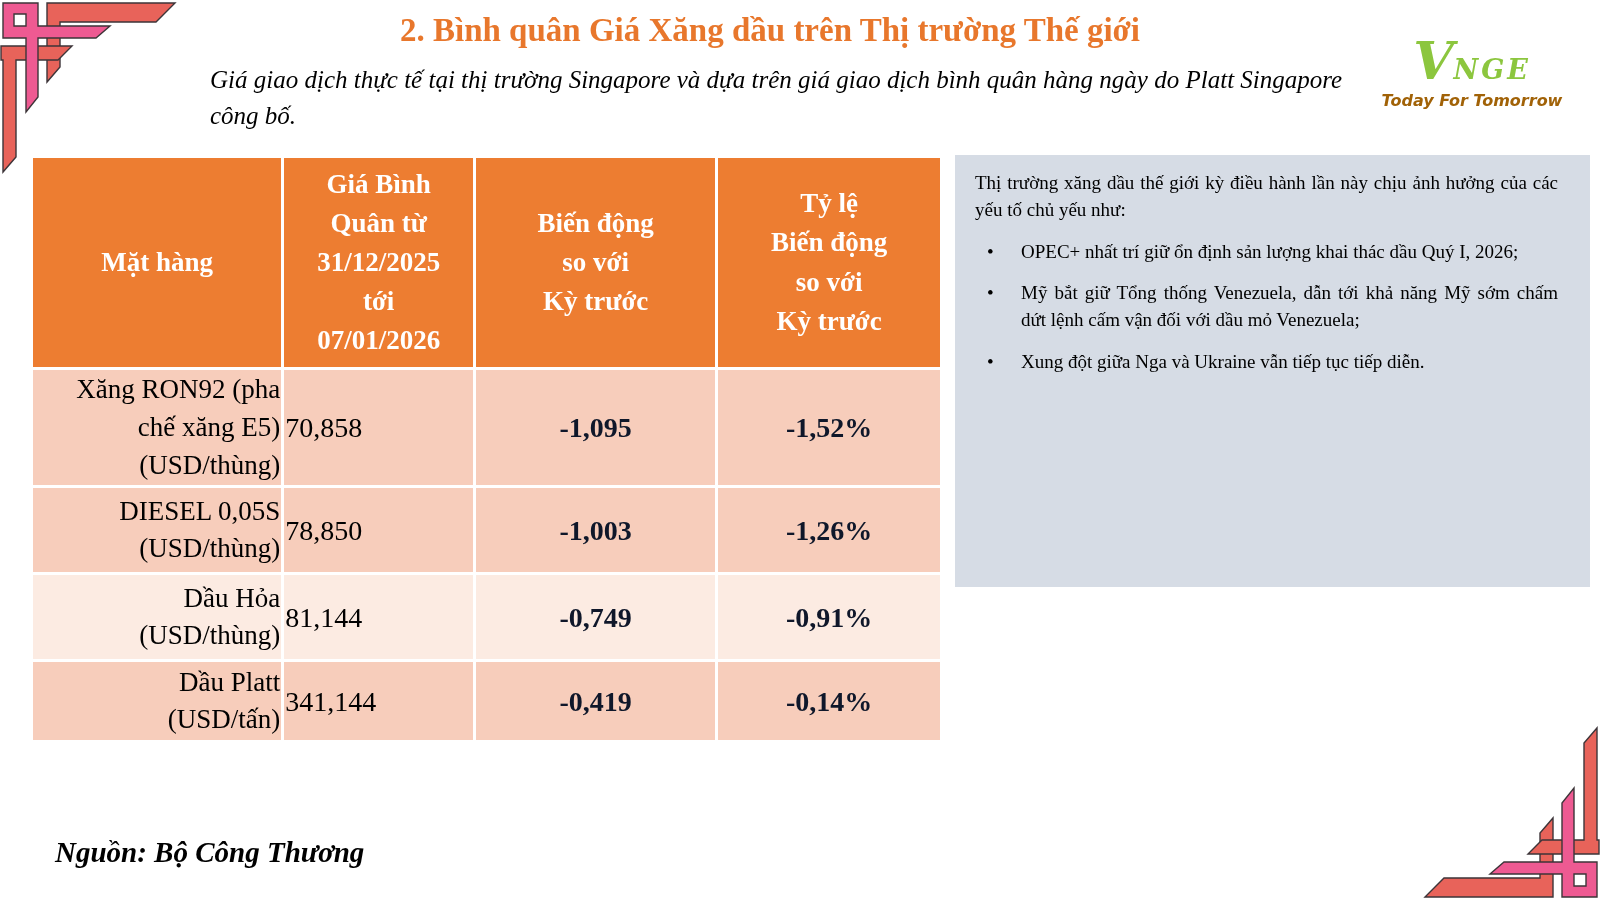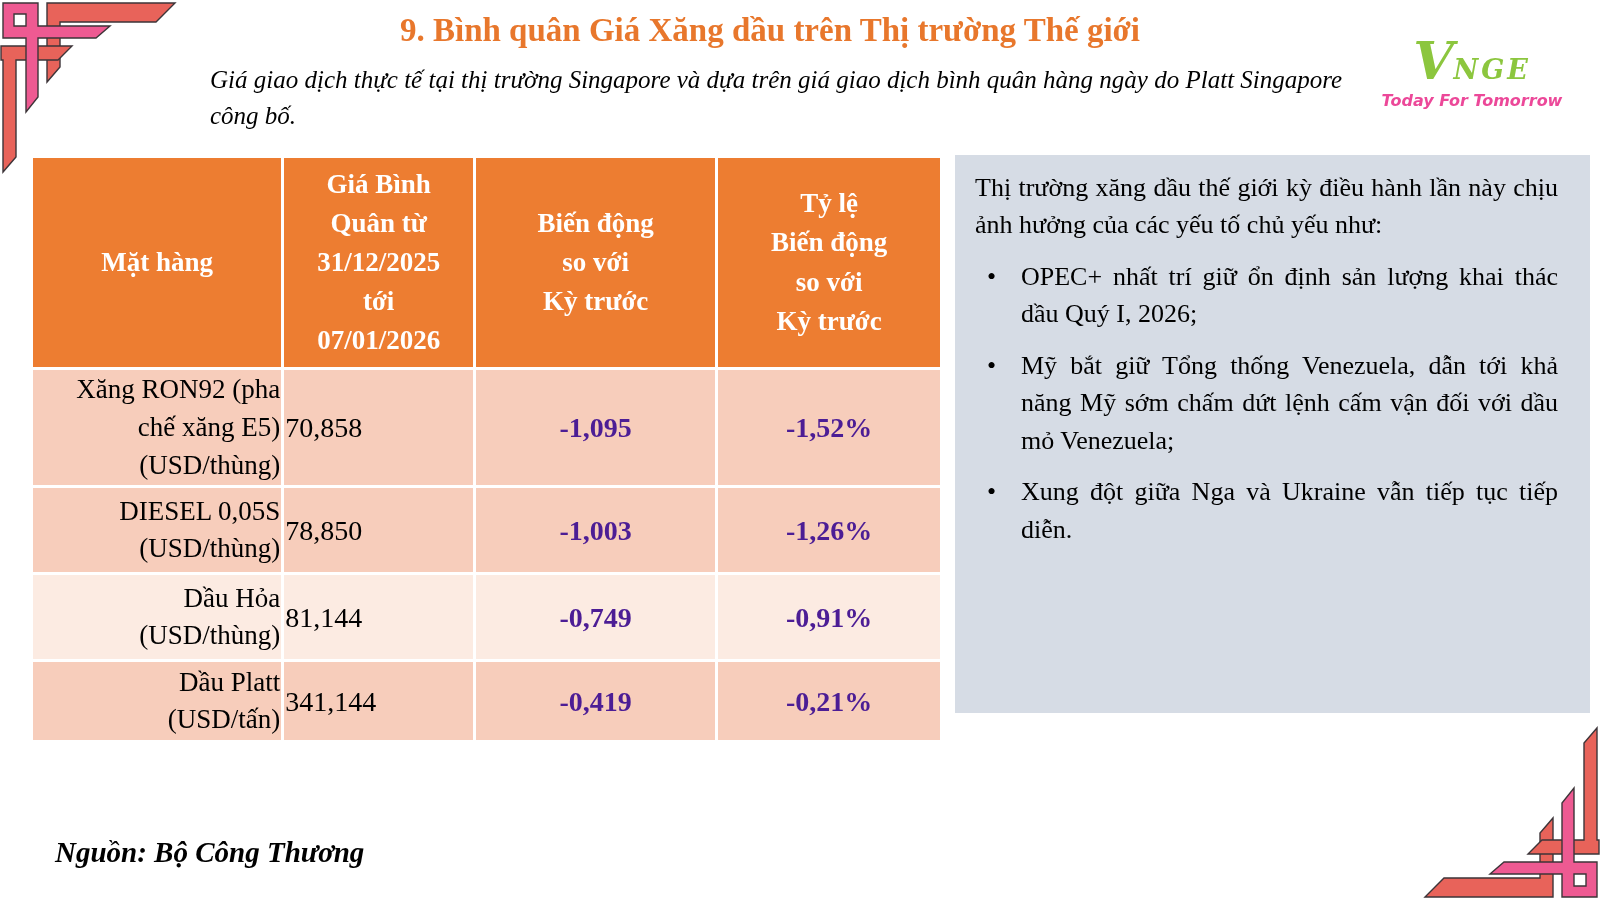--- a/index.html
+++ b/index.html
@@ -18,48 +18,48 @@
     position:absolute;left:210px;top:62px;width:1175px;
     font-size:25px;font-style:italic;line-height:1.42;z-index:2;
   }
   
   .logo{position:absolute;right:28px;top:18px;width:200px;text-align:center;z-index:2;}
   .logo .mark{font-family:"DejaVu Serif", serif;font-style:italic;line-height:1;margin-top:17px;}
   .logo .v{font-size:52px;font-weight:bold;color:#8CC63E;}
   .logo .nge{font-size:27px;font-weight:bold;color:#8CC63E;letter-spacing:3px;}
   .logo .tagline{
     margin-top:4px;font-family:"DejaVu Sans", sans-serif;font-weight:bold;font-style:italic;
-    font-size:16px;color:#ec4899;white-space:nowrap;
+    font-size:16px;color:#a16207;white-space:nowrap;
   }
   
   .price-table{
     position:absolute;left:30px;top:155px;width:913px;z-index:2;
     border-collapse:collapse;table-layout:fixed;
   }
   .price-table th,.price-table td{
     border:3px solid #ffffff;vertical-align:middle;overflow:hidden;
   }
   .price-table th{
     background:#ED7D31;color:#ffffff;font-weight:bold;font-size:27px;
     text-align:center;line-height:1.45;white-space:pre-line;
   }
   .price-table td{font-size:28px;line-height:1.4;}
   .price-table td.item{white-space:pre-line;text-align:right;padding-left:12px;font-size:27px;}
   .price-table td.num{text-align:left;}
-  .price-table td.neg{text-align:center;color:#4c1d95;font-weight:bold;}
+  .price-table td.neg{text-align:center;color:#0f172a;font-weight:bold;}
   .price-table tr.odd td{background:#F7CDBB;}
   .price-table tr.even td{background:#FCEBE2;}
   
   .source{
     position:absolute;left:55px;top:836px;font-size:29px;font-weight:bold;font-style:italic;z-index:2;
   }
   
   .panel{
-    position:absolute;left:955px;top:155px;width:635px;height:558px;background:#D6DCE5;z-index:2;
-    box-sizing:border-box;padding:14px 32px 14px 20px;font-size:26px;line-height:1.44;
+    position:absolute;left:955px;top:155px;width:635px;height:432px;background:#D6DCE5;z-index:2;
+    box-sizing:border-box;padding:14px 32px 14px 20px;font-size:19px;line-height:1.44;
   }
   .panel p{margin:0 0 14px 0;text-align:justify;}
   .panel p:last-child{margin-bottom:0;}
   .bullet-row{display:flex;margin:0 0 14px 0;}
   .bullet-char{flex:0 0 46px;padding-left:12px;box-sizing:border-box;}
   .bullet-text{flex:1;text-align:justify;}
 </style>
 </head>
 <body>
 
@@ -74,21 +74,21 @@
         <path d="M1,46 L72,46 L58,60 L16,60 L16,157 L3,172 L3,60 L1,60 Z" fill="#E8635A"></path>
 
         <path fill-rule="evenodd" fill="#EE5A92" d="M3,3 L38,3 L38,26 L110,26 L96,38 L38,38 L38,97 L26,112 L26,38 L3,38 Z
                  M14,14 L26,14 L26,26 L14,26 Z"></path>
       </g>
     </defs>
     <use href="#corner-motif"></use>
     <use href="#corner-motif" transform="translate(1600,900) rotate(180)"></use>
   </svg>
 
-  <div class="title">9. Bình quân Giá Xăng dầu trên Thị trường Thế giới</div>
+  <div class="title">2. Bình quân Giá Xăng dầu trên Thị trường Thế giới</div>
 
   <div class="subtitle">Giá giao dịch thực tế tại thị trường Singapore và dựa trên giá giao dịch bình quân hàng ngày do Platt Singapore công bố.</div>
 
   <div class="logo">
     <div class="mark"><span class="v">V</span><span class="nge">NGE</span></div>
     <div class="tagline">Today For Tomorrow</div>
   </div>
 
   <table class="price-table">
     <colgroup>
@@ -133,21 +133,21 @@
 (USD/thùng)</td>
       <td class="num">81,144</td>
       <td class="neg">-0,749</td>
       <td class="neg">-0,91%</td>
     </tr>
     <tr class="odd" style="height:81px">
       <td class="item">Dầu Platt
 (USD/tấn)</td>
       <td class="num">341,144</td>
       <td class="neg">-0,419</td>
-      <td class="neg">-0,21%</td>
+      <td class="neg">-0,14%</td>
     </tr>
   </tbody>
     </table>
 
   <div class="source">Nguồn: Bộ Công Thương</div>
 
   <div class="panel">
     <p>Thị trường xăng dầu thế giới kỳ điều hành lần này chịu ảnh hưởng của các yếu tố chủ yếu như:</p>
     <div class="bullet-row">
       <span class="bullet-char">•</span>

